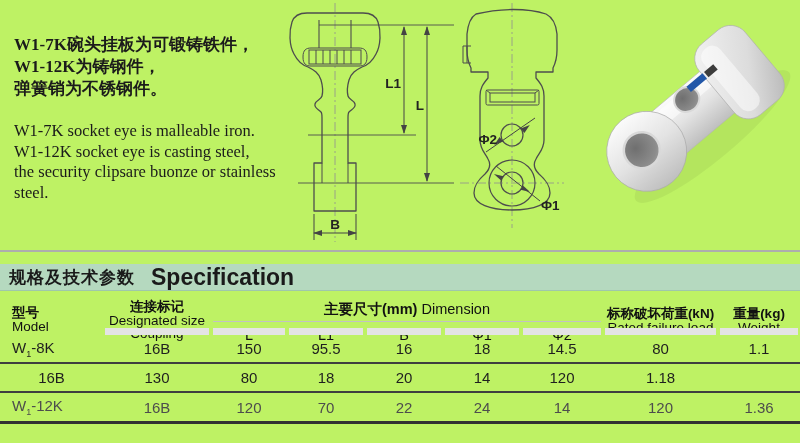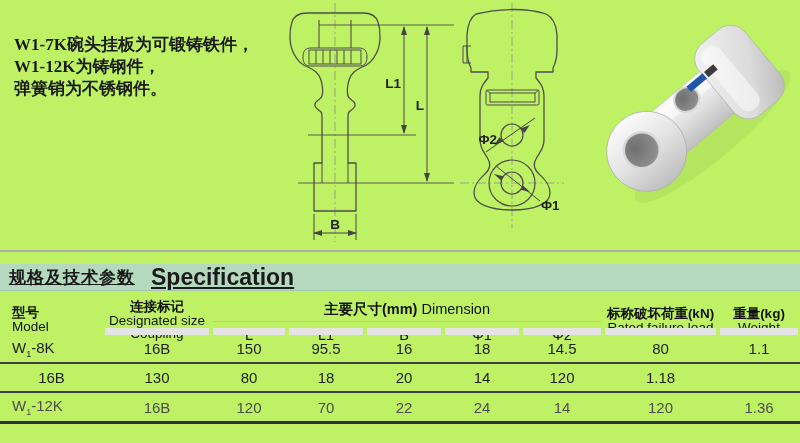--- a/index.html
+++ b/index.html
@@ -11,21 +11,21 @@
   .intro .cn{font-family:"Liberation Serif",serif;font-size:17px;line-height:22px;font-weight:600;color:#1b1b1b;}
   .intro .en{font-family:"Liberation Serif",serif;font-size:16.5px;line-height:20.5px;margin-top:21px;color:#1b1b1b;}
 
   
   .fig{position:absolute;}
   svg text.dimlabel{font-family:"Liberation Sans",sans-serif;font-size:13.5px;font-weight:bold;fill:#222;}
 
   
   .top-rule{position:absolute;left:0;top:250px;width:800px;height:2px;background:#adadad;}
   .banner{position:absolute;left:0;top:264px;width:800px;height:26px;display:flex;align-items:center;
-          border-bottom:1px solid #9fc7ab;text-decoration:underline;}
+          border-bottom:1px solid #9fc7ab;}
   .banner .cn{font-size:17px;font-weight:bold;color:#1a1a1a;margin-left:9px;letter-spacing:1px;}
   .banner .en{font-size:23px;font-weight:bold;color:#1a1a1a;margin-left:16px;}
 
   
   .th{position:absolute;font-size:13.5px;line-height:13.5px;color:#111;}
   .th .b{font-weight:bold;}
   .tc{text-align:center;}
   .dims-underline{position:absolute;left:213px;top:321px;width:388px;height:1px;background:#c2c2c2;}
   .subhead{position:absolute;top:327px;font-size:14.5px;color:#111;text-align:center;}
 
@@ -44,20 +44,25 @@
 </head>
 <body>
 
 <div id="page">
 
   <div class="intro">
     <div class="cn">
       <div>W1-7K碗头挂板为可锻铸铁件，</div>
       <div>W1-12K为铸钢件，</div>
       <div>弹簧销为不锈钢件。</div>
+    </div>
+    <div class="en">
+      <div>W1-7K socket eye is malleable iron.</div>
+      <div>W1-12K socket eye is casting steel,</div>
+      <div>the security clipsare buonze or stainless steel.</div>
     </div>
   </div>
 
   <svg class="fig" style="left:283px;top:0;" width="175" height="245" viewBox="0 0 175 245">
     <defs>
       <marker id="arr" markerWidth="9" markerHeight="8" refX="8" refY="3" orient="auto" markerUnits="userSpaceOnUse">
         <path d="M0,0 L9,3 L0,6 Z" fill="#444"></path>
       </marker>
       <marker id="arrS" markerWidth="9" markerHeight="8" refX="8" refY="3" orient="auto-start-reverse" markerUnits="userSpaceOnUse">
         <path d="M0,0 L9,3 L0,6 Z" fill="#444"></path>

